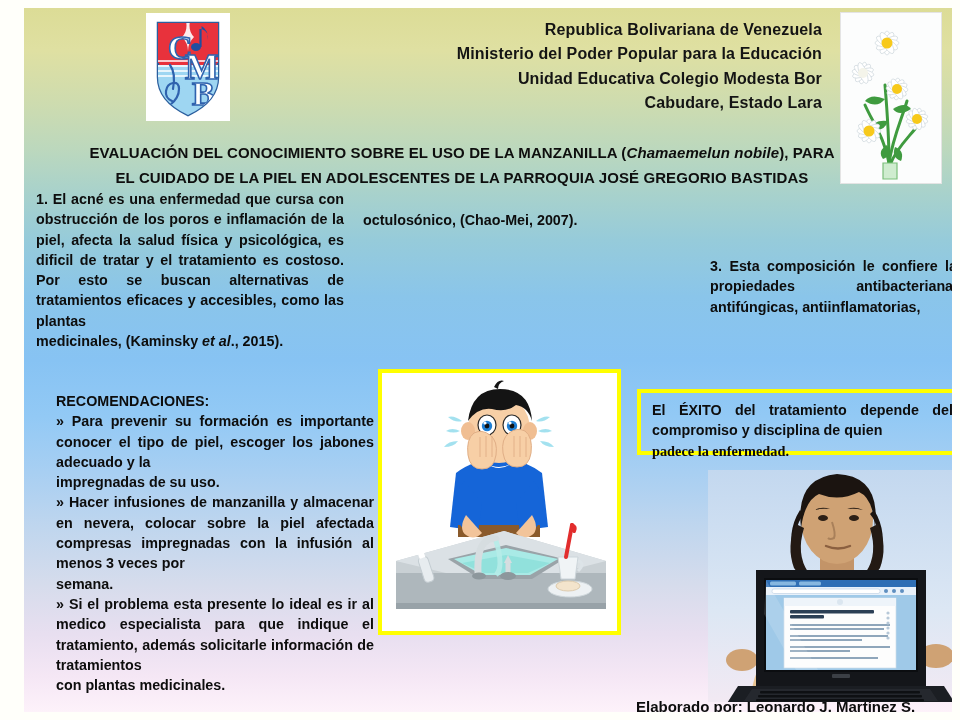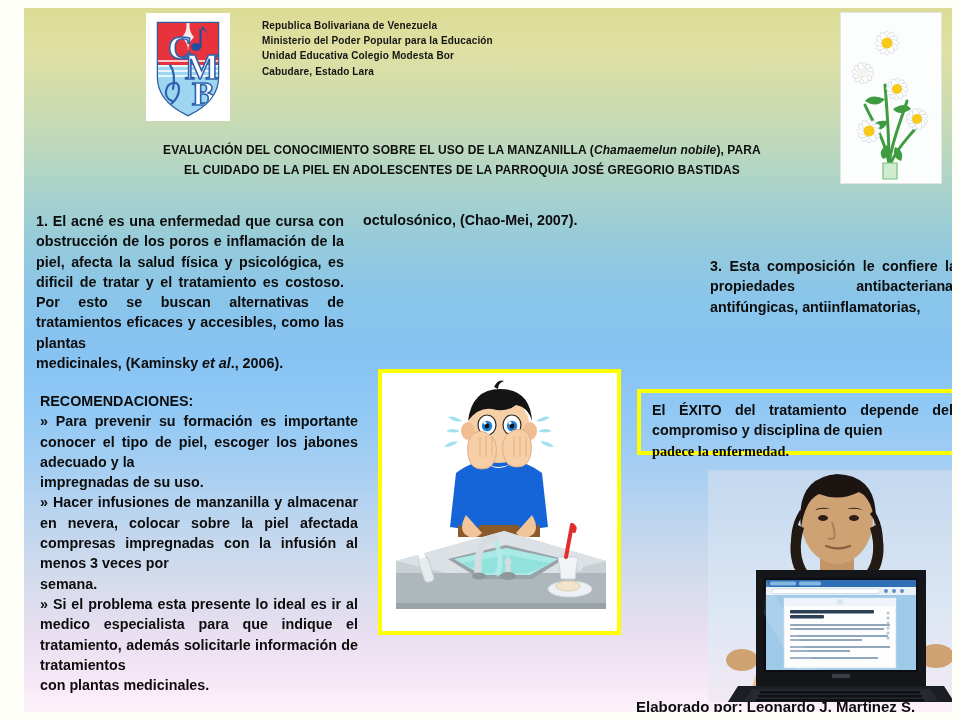--- a/index.html
+++ b/index.html
@@ -64,22 +64,22 @@
     height: 108px;
     background: #ffffff;
   }
   #crest svg { display: block; }
 
   #header-text {
     position: absolute;
     left: 238px;
     top: 10px;
     width: 560px;
-    text-align: left;
-    font-size: 10px;
+    text-align: right;
+    font-size: 16px;
     font-weight: bold;
     color: #141414;
     line-height: 1.52;
     letter-spacing: 0.15px;
   }
   #header-text div { white-space: nowrap; }
 
   
   #daisies {
     position: absolute;
@@ -94,50 +94,50 @@
   }
   #daisies svg { display:block; }
 
   
   #title {
     position: absolute;
     left: 32px;
     top: 132px;
     width: 812px;
     text-align: center;
-    font-size: 12px;
+    font-size: 15px;
     font-weight: bold;
     color: #0e0e0e;
     line-height: 1.68;
     letter-spacing: 0.1px;
   }
   #title .ln { white-space: nowrap; }
   #title i { font-style: italic; }
 
   
   .para {
     position: absolute;
     text-align: justify;
     color: #0d0d0d;
     font-weight: bold;
     font-size: 14.3px;
     line-height: 1.42;
   }
   .para .lastline { text-align: left; }
 
-  #para1 { left: 12px;  top: 203px; width: 308px; }
+  #para1 { left: 12px;  top: 181px; width: 308px; }
   #para2 { left: 339px; top: 202px; width: 305px; }
   #para3 { left: 666px; top: 248px; width: 255px; margin-left: 20px; }
 
   #para1 i, #para2 i, #para3 i { font-style: italic; }
 
   
   #reco {
     position: absolute;
-    left: 16px;
+    left: 32px;
     top: 383px;
     width: 318px;
     color: #0d0d0d;
     font-weight: bold;
     font-size: 14.3px;
     line-height: 1.42;
   }
   #reco .head { text-align: left; margin-bottom: 0px; }
   #reco p {
     margin: 0;
@@ -338,21 +338,21 @@
     </div>
   </div>
 
   <div id="title">
     <div class="ln"><span>EVALUACIÓN DEL CONOCIMIENTO SOBRE EL USO DE LA MANZANILLA (</span><i>Chamaemelun nobile</i><span>), PARA</span></div>
     <div class="ln">EL CUIDADO DE LA PIEL EN ADOLESCENTES DE LA PARROQUIA JOSÉ GREGORIO BASTIDAS</div>
   </div>
 
   <div class="para" id="para1">
     <span>1. El acné es una enfermedad que cursa con obstrucción de los poros e inflamación de la piel, afecta la salud física y psicológica, es dificil de tratar y el tratamiento es costoso. Por esto se buscan alternativas de tratamientos eficaces y accesibles, como las plantas</span>
-    <div class="lastline"><span>medicinales,  (Kaminsky </span><i>et al</i><span>., 2006).</span></div>
+    <div class="lastline"><span>medicinales,  (Kaminsky </span><i>et al</i><span>., 2015).</span></div>
   </div>
 
   <div class="para" id="para2">
     <div class="lastline">octulosónico,  (Chao-Mei, 2007).</div>
   </div>
 
   <div class="para" id="para3">
     <span>3. Esta composición le confiere las propiedades antibacterianas, antifúngicas, antiinflamatorias,</span>
   </div>
 

